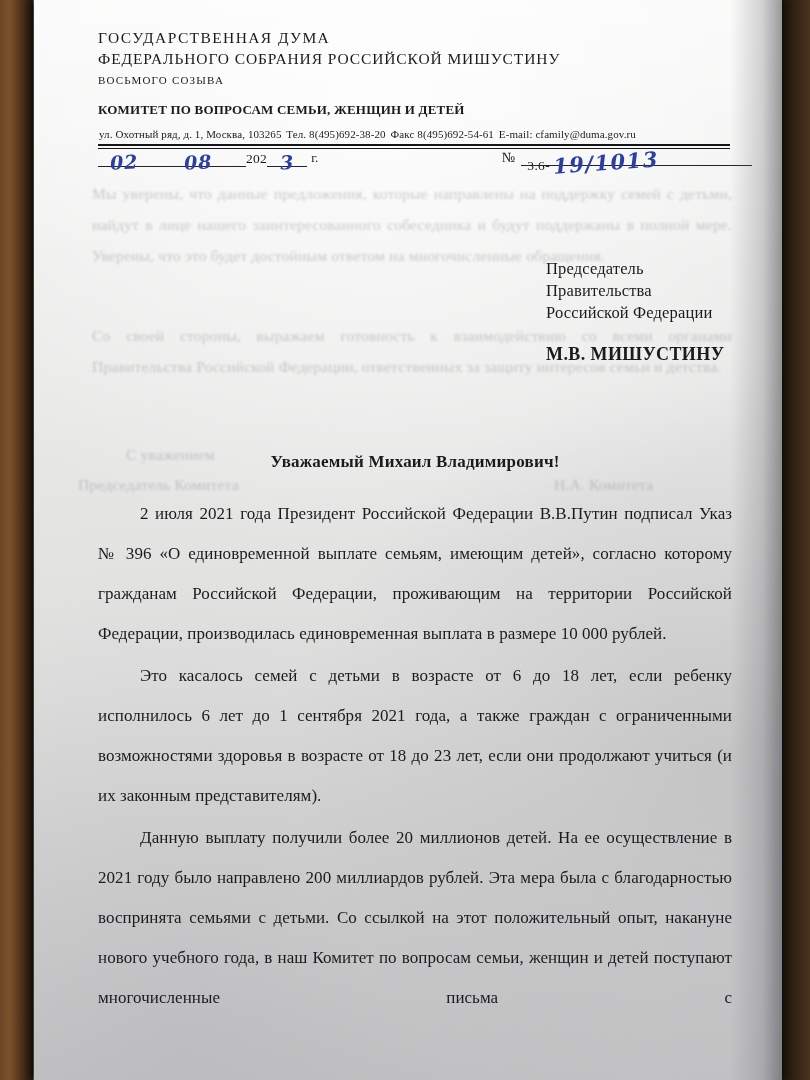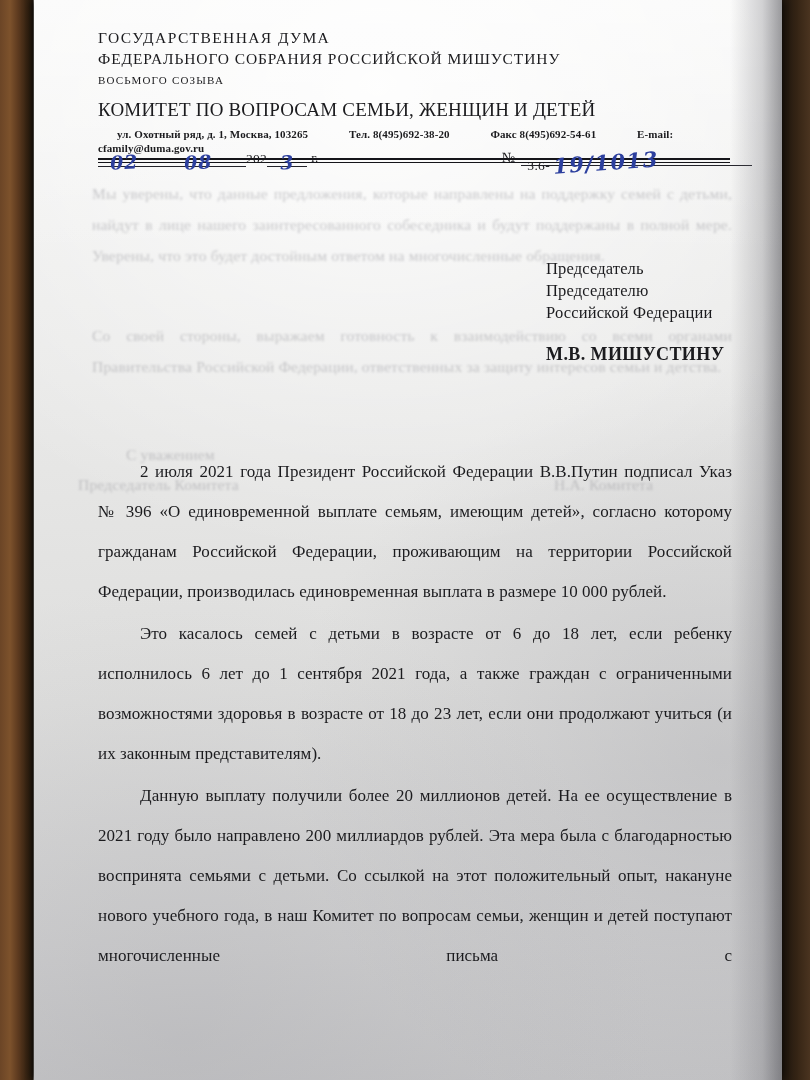--- a/index.html
+++ b/index.html
@@ -94,32 +94,32 @@
     line-height: 21px;
   }
   .mh-line3 {
     font-size: 11px;
     font-weight: 400;
     letter-spacing: 1.2px;
     line-height: 22px;
   }
   .mh-committee {
     margin-top: 7px;
-    font-size: 19px;
-    font-weight: 400;
+    font-size: 13px;
+    font-weight: 700;
     letter-spacing: 0.2px;
     line-height: 24px;
   }
   .mh-contacts {
     margin-top: 5px;
     font-size: 11px;
     letter-spacing: 0.1px;
     line-height: 14px;
   }
-  .mh-contacts span { margin: 0 19px; font-weight: bold; }
+  .mh-contacts span { margin: 0 1px; }
   .rule-double {
     margin-top: 3px;
     border-top: 2px solid #15151a;
     border-bottom: 1px solid #15151a;
     height: 2px;
   }
 
   
   #refrow {
     top: 150px;
@@ -265,26 +265,27 @@
         <span class="numsign">№</span>
         <span class="blank b-num">
           <span class="prefix">3.6-</span>
           <span class="hand slashnum">19/1013</span>
         </span>
       </div>
     </div>
 
     <div id="addressee" style="position:absolute;">
       <div>Председатель</div>
-      <div>Председателю</div>
+      <div>Правительства</div>
       <div>Российской Федерации</div>
       <div class="name">М.В. МИШУСТИНУ</div>
     </div>
 
     <div id="body" style="position:absolute;">
+      <div class="salutation">Уважаемый Михаил Владимирович!</div>
 
       <p class="para flush">2 июля 2021 года Президент Российской Федерации В.В.Путин подписал Указ № 396 «О единовременной выплате семьям, имеющим детей», согласно которому гражданам Российской Федерации, проживающим на территории Российской Федерации, производилась единовременная выплата в размере 10 000 рублей.</p>
 
       <p class="para flush">Это касалось семей с детьми в возрасте от 6 до 18 лет, если ребенку исполнилось 6 лет до 1 сентября 2021 года, а также граждан с ограниченными возможностями здоровья в возрасте от 18 до 23 лет, если они продолжают учиться (и их законным представителям).</p>
 
       <p class="para">Данную выплату получили более 20 миллионов детей. На ее осуществление в 2021 году было направлено 200 миллиардов рублей. Эта мера была с благодарностью воспринята семьями с детьми. Со ссылкой на этот положительный опыт, накануне нового учебного года, в наш Комитет по вопросам семьи, женщин и детей поступают многочисленные письма с</p>
     </div>
 
   </div>
 </div>

